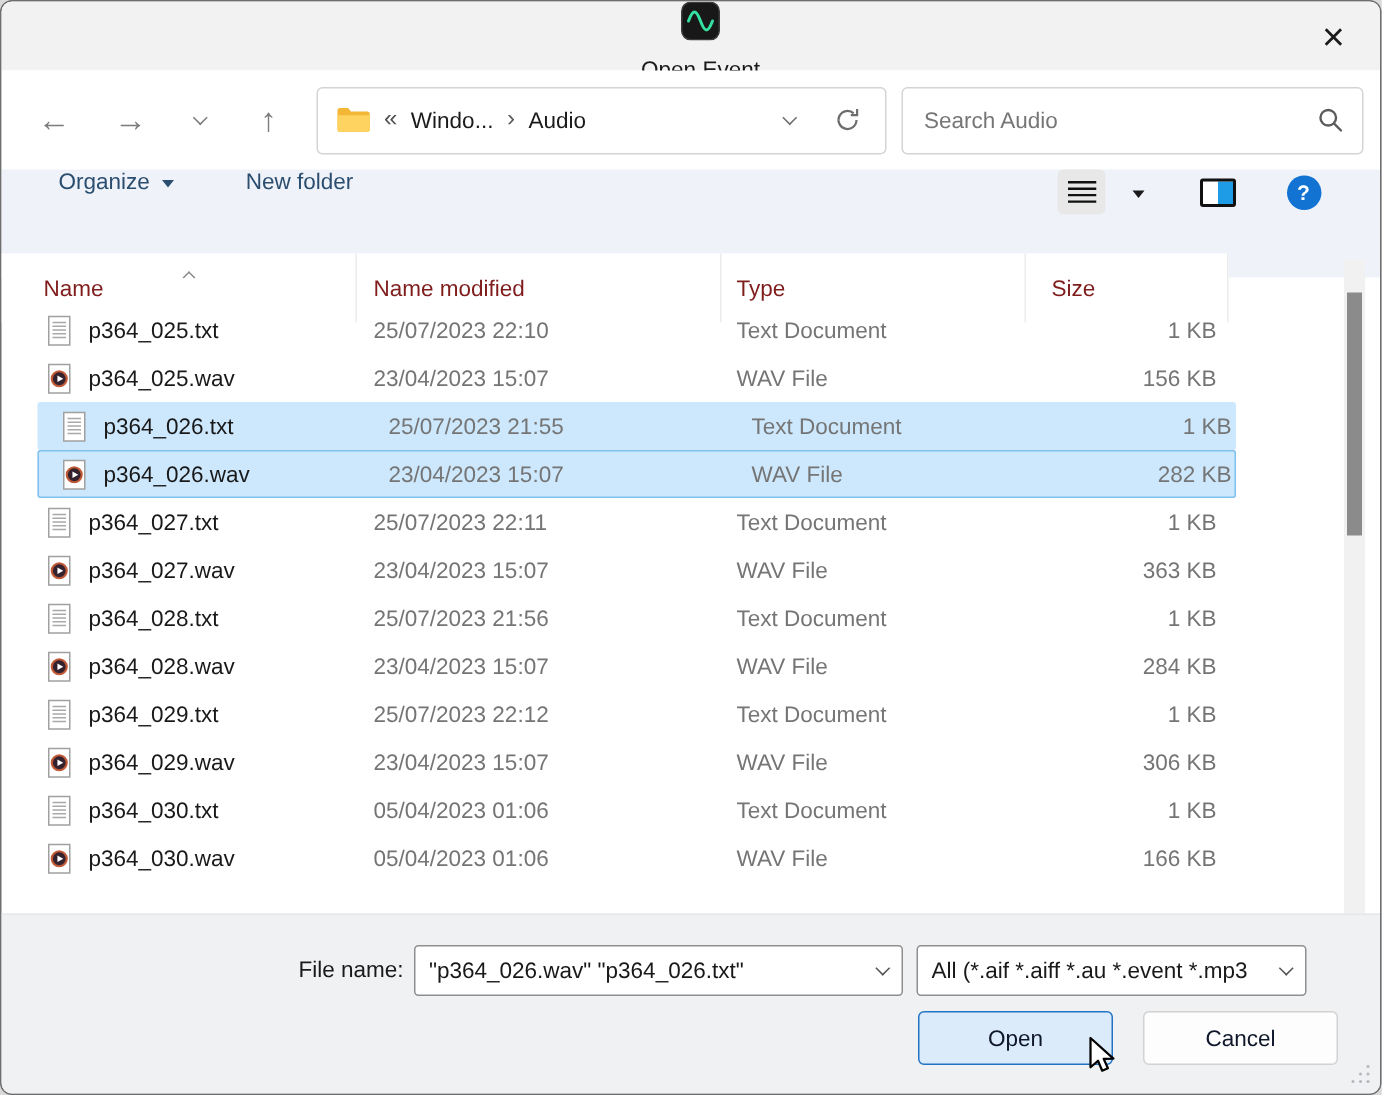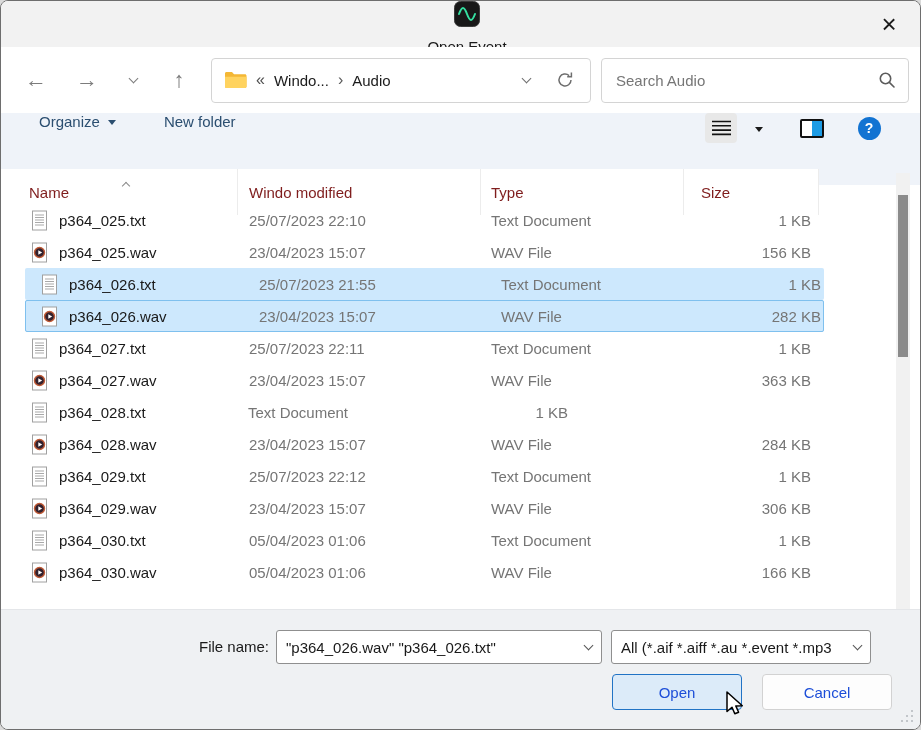--- a/index.html
+++ b/index.html
@@ -70,21 +70,21 @@
 
   
   .footer{position:absolute;left:0;right:0;top:608px;bottom:0;background:#eff1f3;border-top:1px solid #e4e6e9;}
   .fn-label{position:absolute;left:160px;top:20px;width:108px;text-align:right;line-height:34px;font-size:15px;color:#191919;}
   .combo{position:absolute;top:20px;height:34px;background:#fff;border:1px solid #8f8f8f;border-radius:3px;display:flex;align-items:center;padding:0 9px;color:#191919;}
   .combo .chev{color:#555;width:7px;height:7px;border-width:1.3px;flex:none;margin-left:6px;}
   .fn-combo{left:275px;width:326px;}
   .fn-combo input{flex:1;border:none;outline:none;font-size:15px;color:#191919;font-family:inherit;min-width:0;background:transparent;}
   .ft-combo{left:610px;width:260px;}
   .ft-text{flex:1;font-size:15px;white-space:nowrap;overflow:hidden;}
-  .btn{position:absolute;top:64px;width:130px;height:36px;border-radius:4px;font-size:15px;font-family:inherit;color:#1d4ed8;}
+  .btn{position:absolute;top:64px;width:130px;height:36px;border-radius:4px;font-size:15px;font-family:inherit;color:#0f172a;}
   .open-btn{left:611px;background:#dcebf9;border:1px solid #2173c5;}
   .cancel-btn{left:761px;background:#fdfdfd;border:1px solid #d2d2d2;}
 
   .cursor{position:absolute;left:719px;top:689px;pointer-events:none;z-index:10;}
   .grip{position:absolute;right:5px;bottom:5px;width:16px;height:16px;}
   .grip i{position:absolute;width:2px;height:2px;background:#b3b7bc;border-radius:50%;}
 </style>
 </head>
 <body>
 
@@ -183,21 +183,21 @@
         </button>
     </div>
   </div>
 
   <div class="listheader">
     <div class="hcol h-name">
       <span class="sort-asc"><span class="chev"></span></span>
       <span>Name</span>
     </div>
     <div class="hcol h-date">
-        <span>Windo modified</span>
+        <span>Name modified</span>
       </div>
     <div class="hcol h-type">
         <span>Type</span>
       </div>
     <div class="hcol h-size">
         <span>Size</span>
       </div>
   </div>
 
   <div class="filelist">
@@ -315,20 +315,21 @@
                 <line x1="4" y1="5" x2="13" y2="5"></line>
                 <line x1="4" y1="7.5" x2="13" y2="7.5"></line>
                 <line x1="4" y1="10" x2="13" y2="10"></line>
                 <line x1="4" y1="12.5" x2="13" y2="12.5"></line>
                 <line x1="4" y1="15" x2="13" y2="15"></line>
               </g>
             </svg>
           </span>
           <span class="fname">p364_028.txt</span>
         </div>
+        <div class="cell c-date">25/07/2023 21:56</div>
         <div class="cell c-type">Text Document</div>
         <div class="cell c-size">1 KB</div>
       </div>
       <div class="row">
         <div class="cell c-name">
           <span class="ficon">
             <svg width="17" height="21" viewBox="0 0 17 21">
               <rect x="1.5" y="1" width="14" height="19" fill="#fff" stroke="#a0a0a0"></rect>
               <circle cx="8.5" cy="10.5" r="5" fill="#33222e" stroke="#c05a36" stroke-width="1.4"></circle>
               <path d="M7.3 8.3 L11.2 10.5 L7.3 12.7 Z" fill="#fff"></path>

